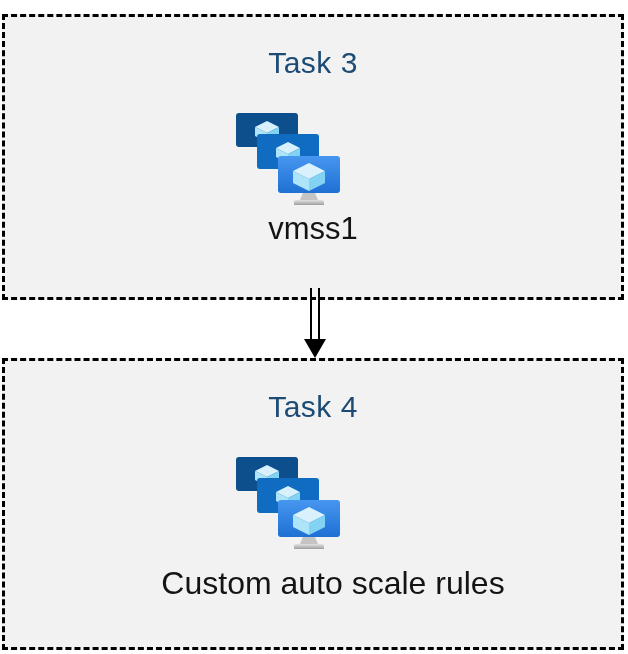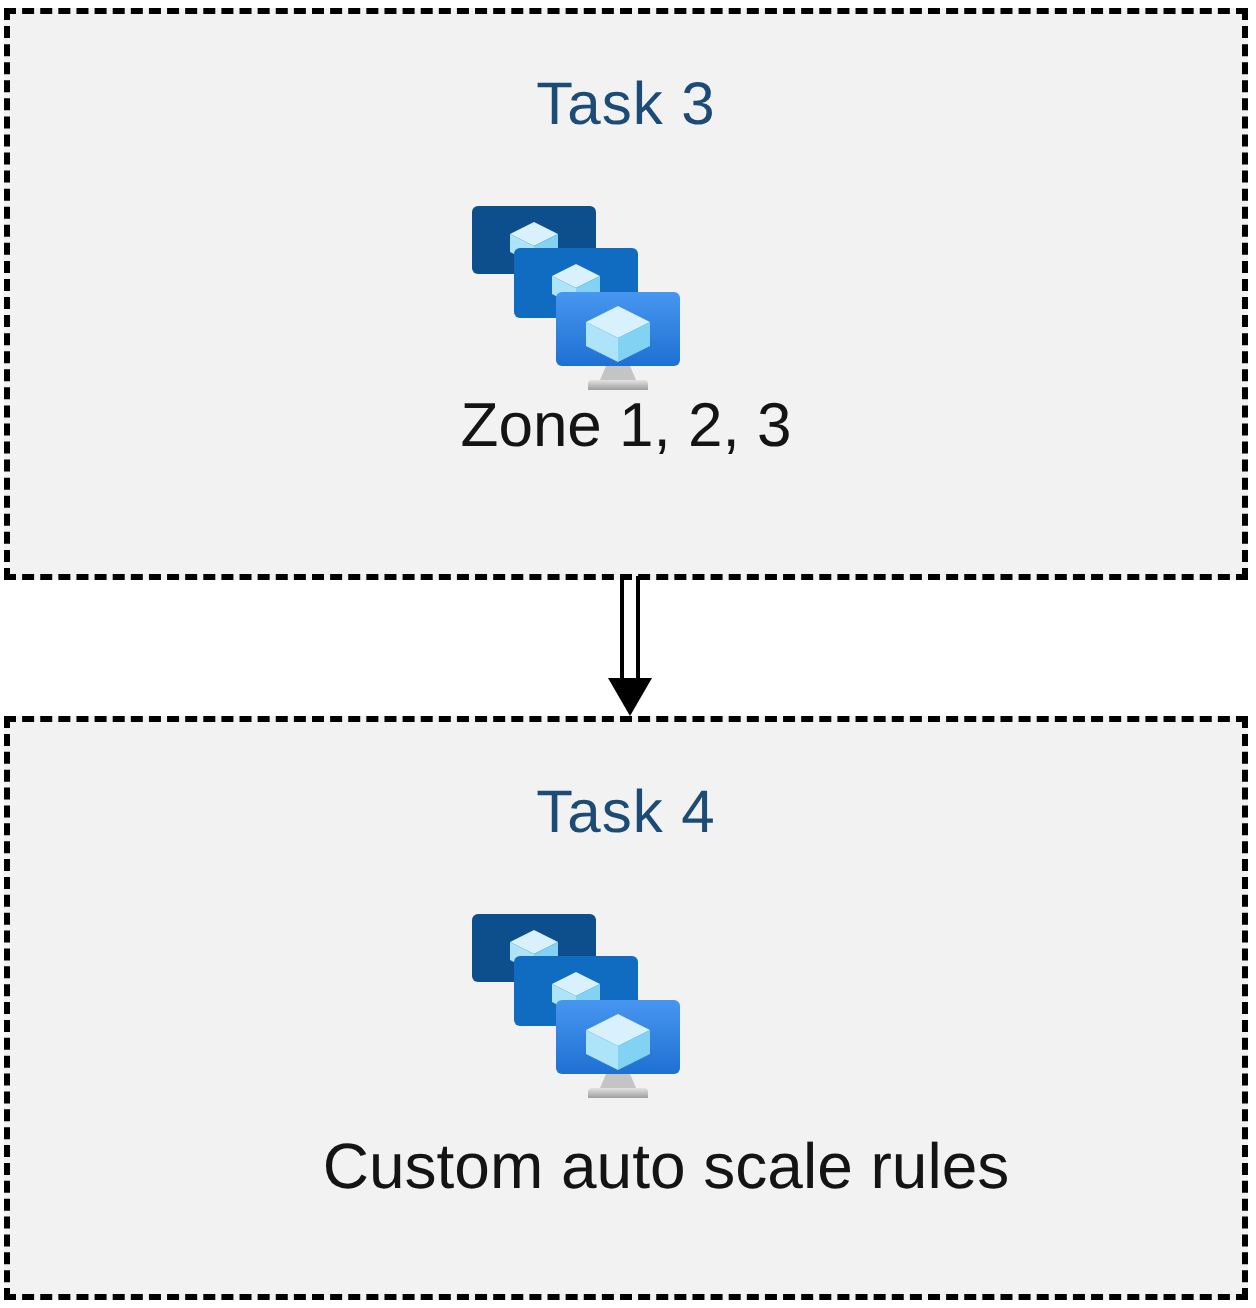--- a/index.html
+++ b/index.html
@@ -19,21 +19,21 @@
     position: absolute;
     left: 2px;
     width: 622px;
     box-sizing: border-box;
     border: 3px dashed #000000;
     background: #f2f2f2;
     display: flex;
     flex-direction: column;
     align-items: center;
   }
-  .box-top    { top: 4px;   height: 286px; }
+  .box-top    { top: 14px;   height: 286px; }
   .box-bottom { top: 358px; height: 292px; }
   .task-title {
     margin-top: 28px;
     font-size: 30px;
     line-height: 36px;
     color: #1c4b75;
     letter-spacing: 0.5px;
   }
   .icon-wrap {
     margin-top: 32px;
@@ -88,21 +88,21 @@
         <polygon points="40,35 52,41 52,50 40,44" fill="#aee4f9"></polygon>
         <polygon points="64,35 52,41 52,50 64,44" fill="#82d2f3"></polygon>
         <polygon points="67,80 79,80 82,87 64,87" fill="#c4c4c4"></polygon>
         <path d="M60,87 L86,87 Q88,87 88,89 L88,92 L58,92 L58,89 Q58,87 60,87 Z" fill="url(#gradStand)"></path>
         <rect x="42" y="43" width="62" height="37" rx="3" fill="url(#gradFront)"></rect>
         <polygon points="73,50 89,58 73,66 57,58" fill="#d8f1fc"></polygon>
         <polygon points="57,58 73,66 73,78 57,70" fill="#aee4f9"></polygon>
         <polygon points="89,58 73,66 73,78 89,70" fill="#82d2f3"></polygon>
       </svg>
     </div>
-    <div class="task-label" style="margin-top:0;">Zone 1, 2, 3</div>
+    <div class="task-label">vmss1</div>
   </div>
 
   <div class="connector">
     <svg width="34" height="70" viewBox="0 0 34 70">
       <line x1="13" y1="0" x2="13" y2="53" stroke="#000000" stroke-width="2"></line>
       <line x1="21" y1="0" x2="21" y2="53" stroke="#000000" stroke-width="2"></line>
       <polygon points="6,51 28,51 17,70" fill="#000000"></polygon>
     </svg>
   </div>
 

